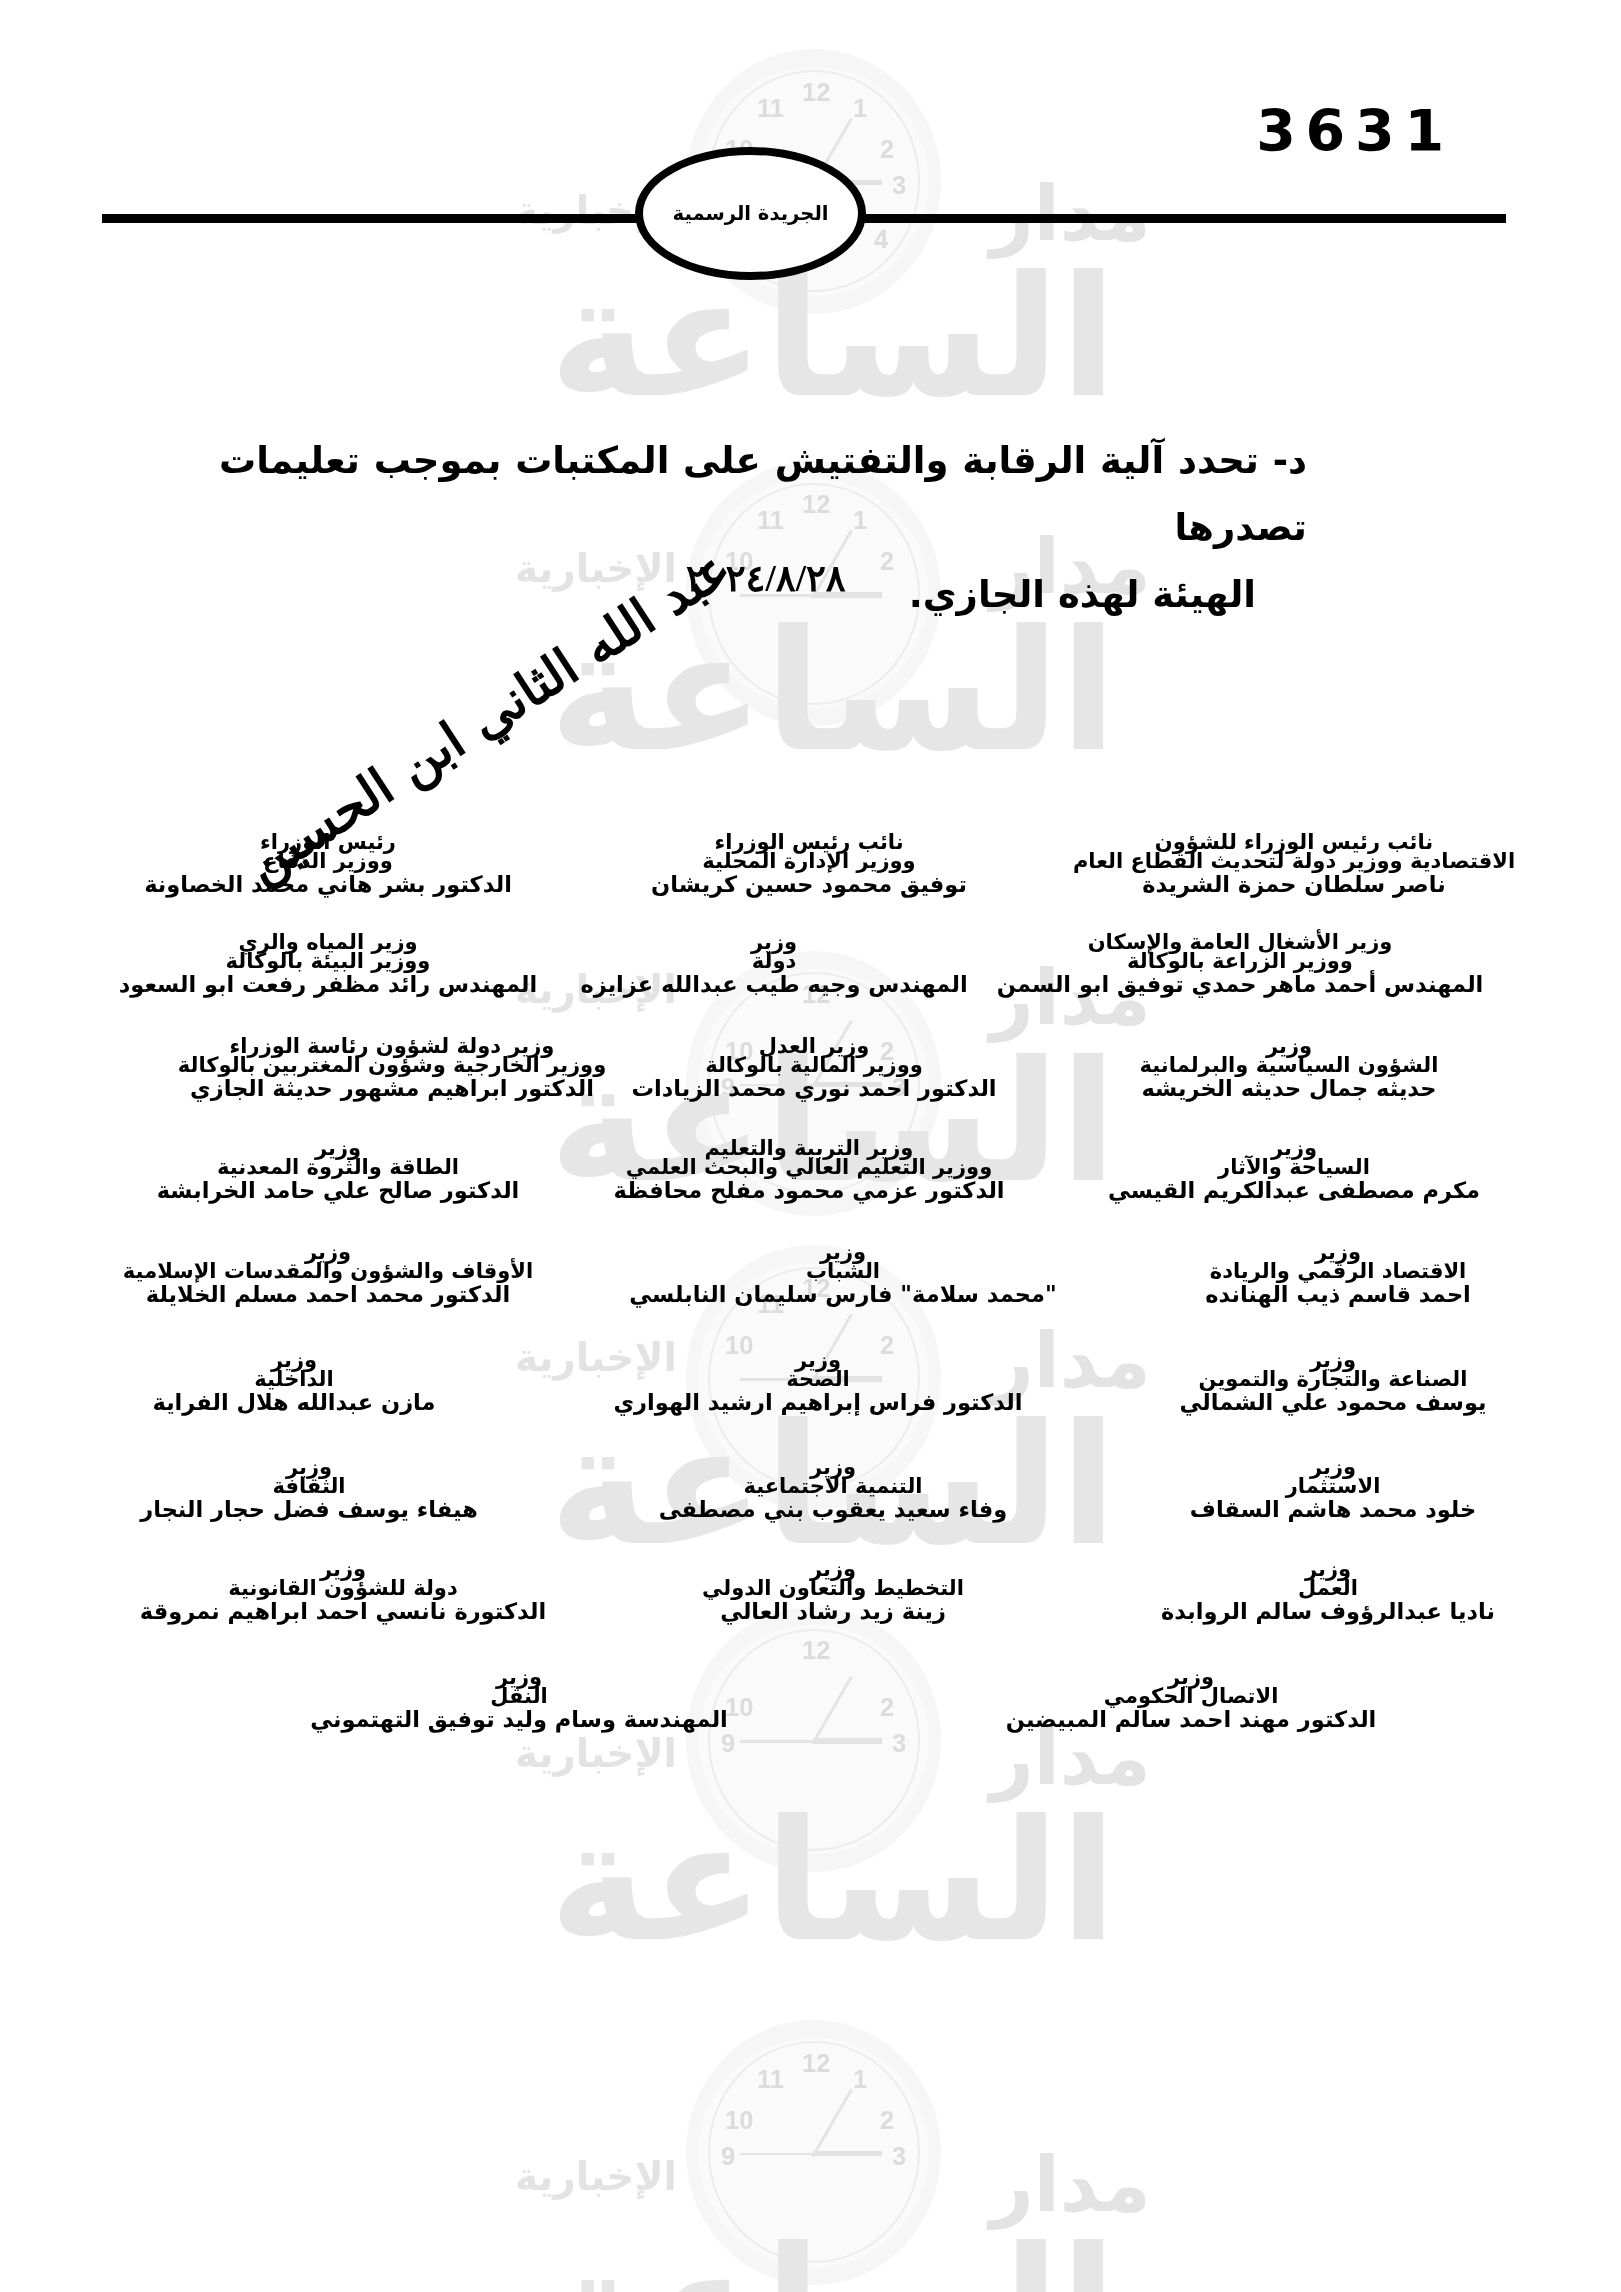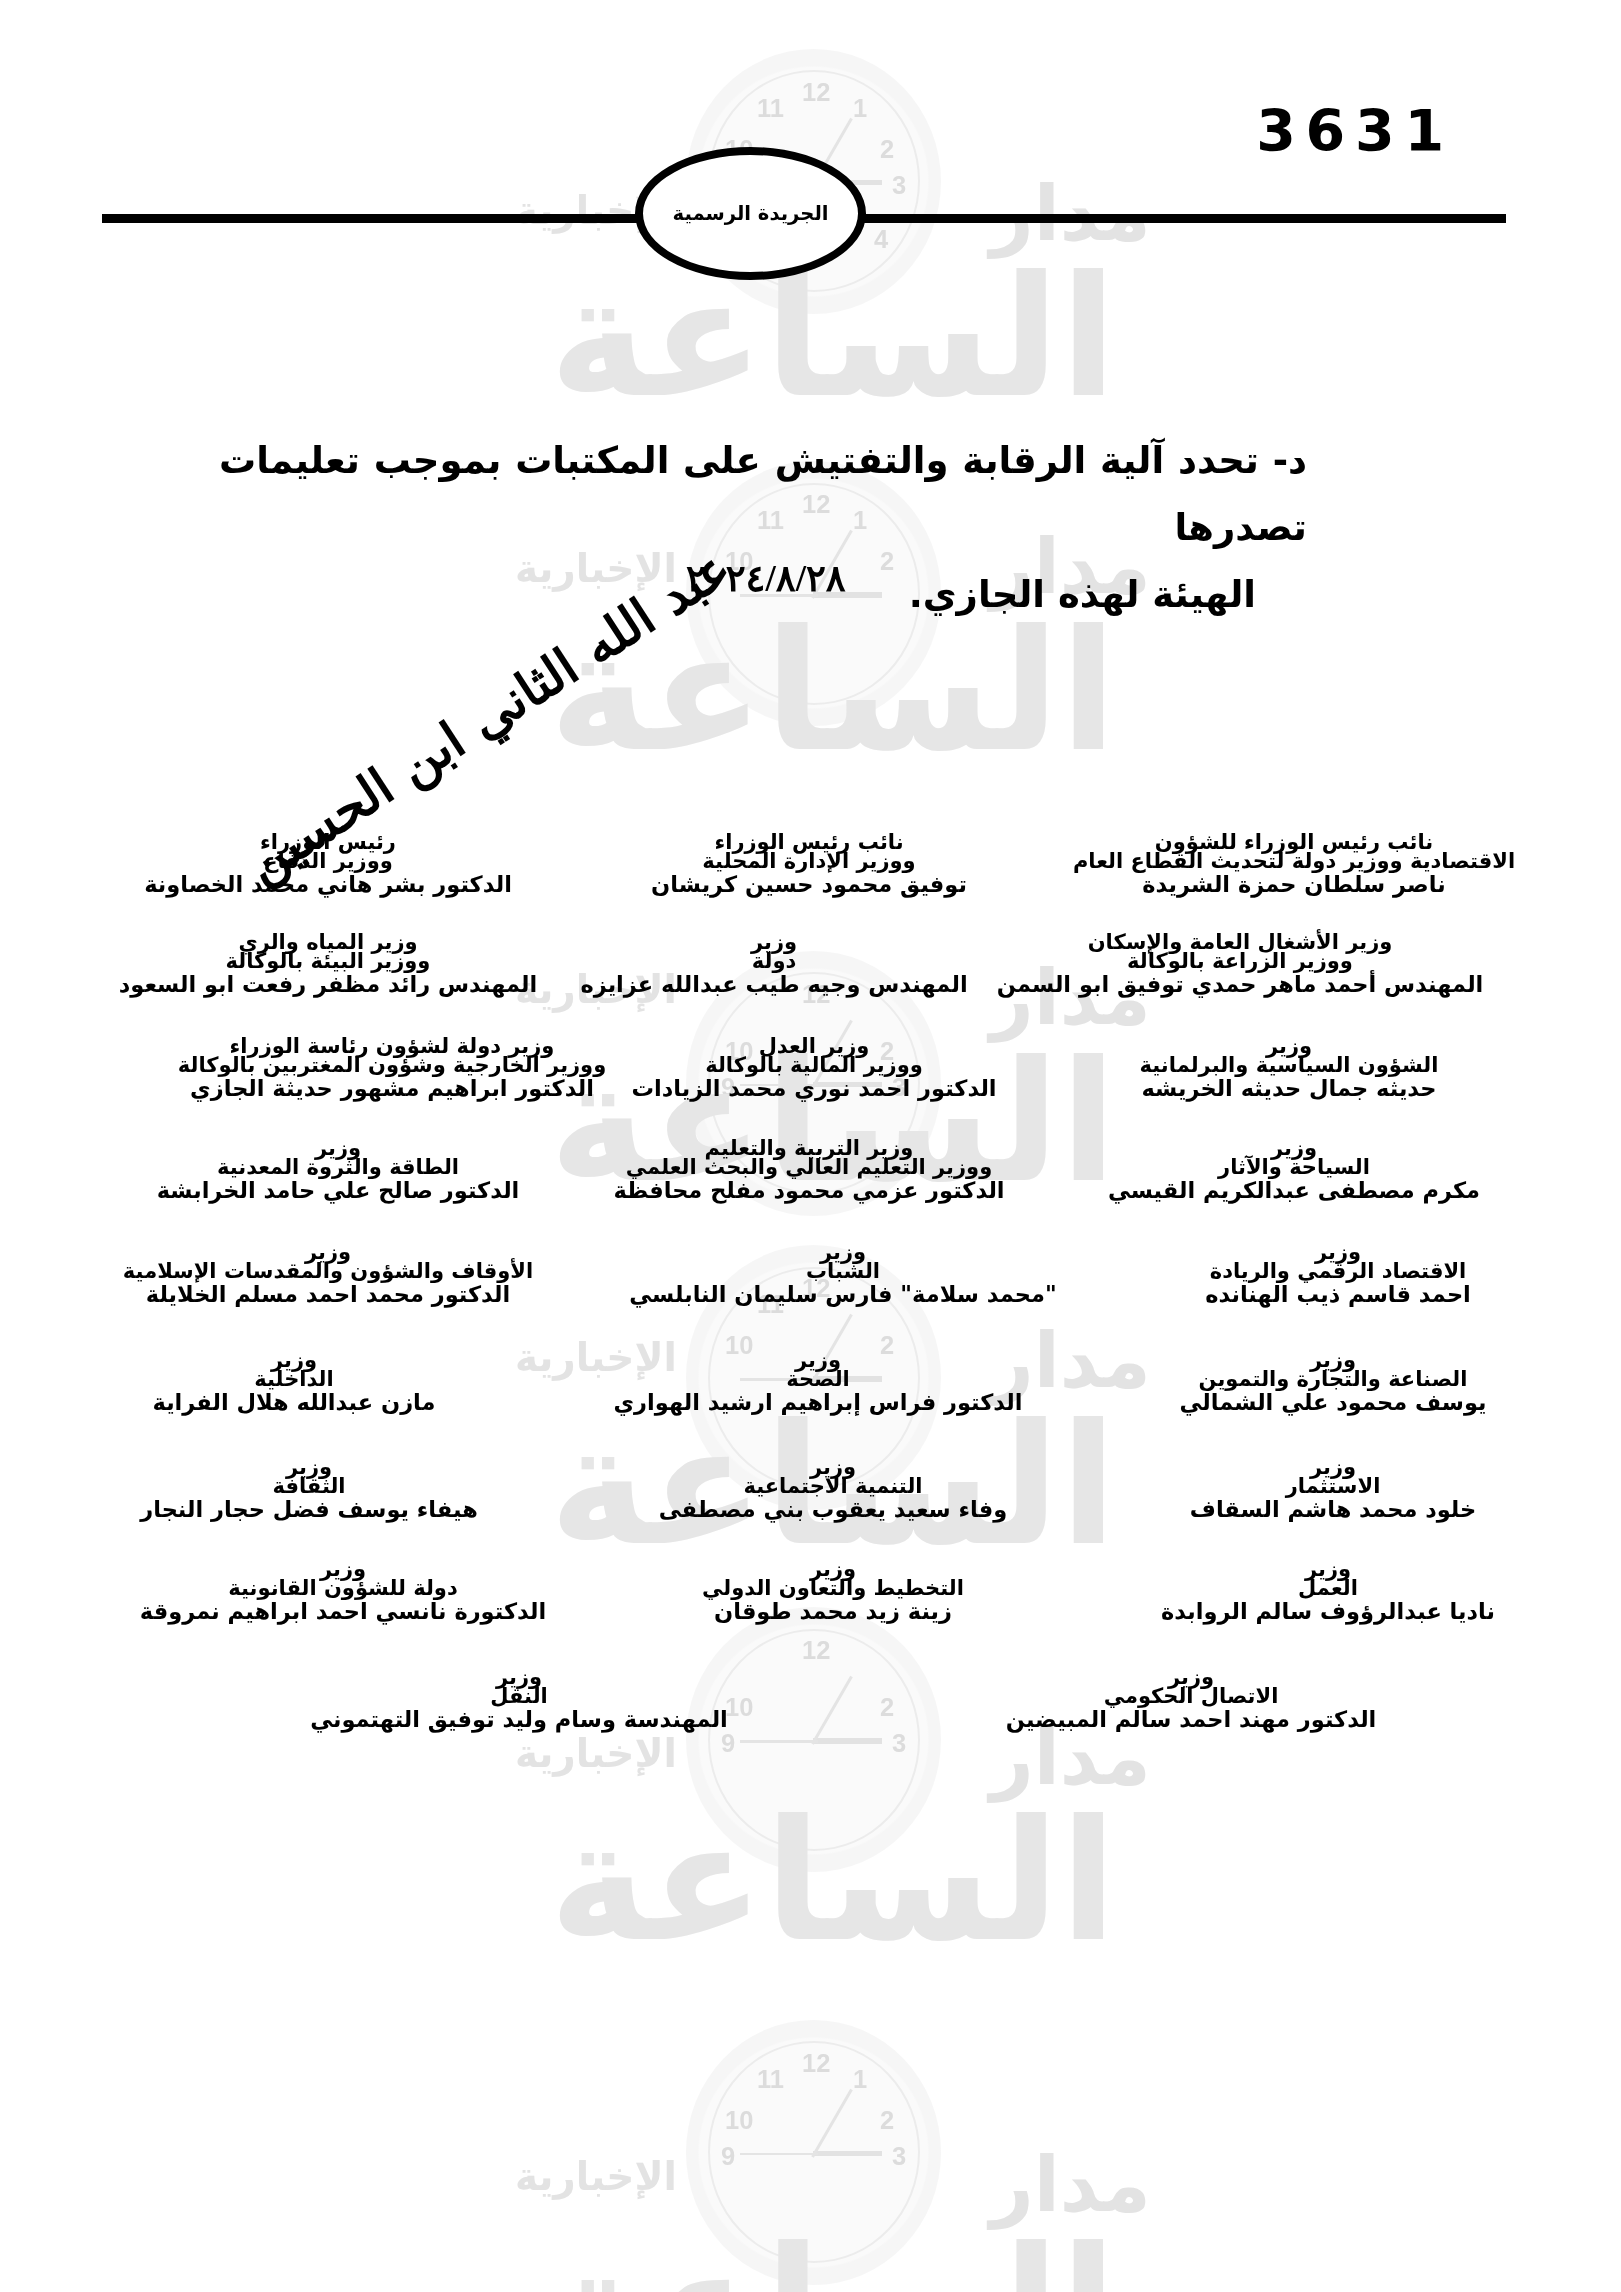--- a/index.html
+++ b/index.html
@@ -315,21 +315,21 @@
 </div>
 
 <div class="sig" style="left:1328px;top:1560px;">
   <span class="t">وزير</span>
   <span class="t">العمل</span>
   <span class="n">ناديا عبدالرؤوف سالم الروابدة</span>
 </div>
 <div class="sig" style="left:833px;top:1560px;">
   <span class="t">وزير</span>
   <span class="t">التخطيط والتعاون الدولي</span>
-  <span class="n">زينة زيد محمد طوقان</span>
+  <span class="n">زينة زيد رشاد العالي</span>
 </div>
 <div class="sig" style="left:343px;top:1560px;">
   <span class="t">وزير</span>
   <span class="t">دولة للشؤون القانونية</span>
   <span class="n">الدكتورة نانسي احمد ابراهيم نمروقة</span>
 </div>
 
 <div class="sig" style="left:1191px;top:1668px;">
   <span class="t">وزير</span>
   <span class="t">الاتصال الحكومي</span>

